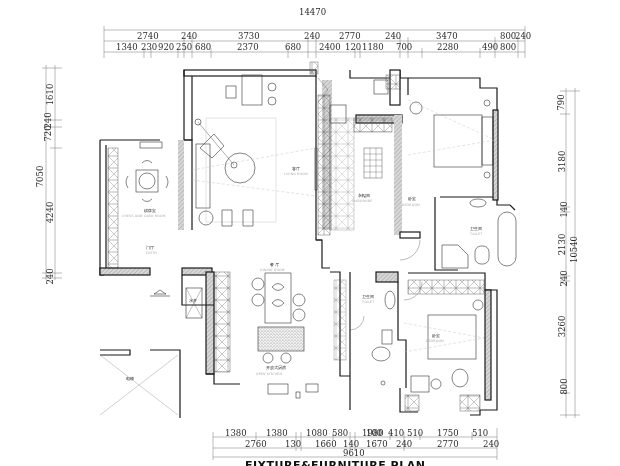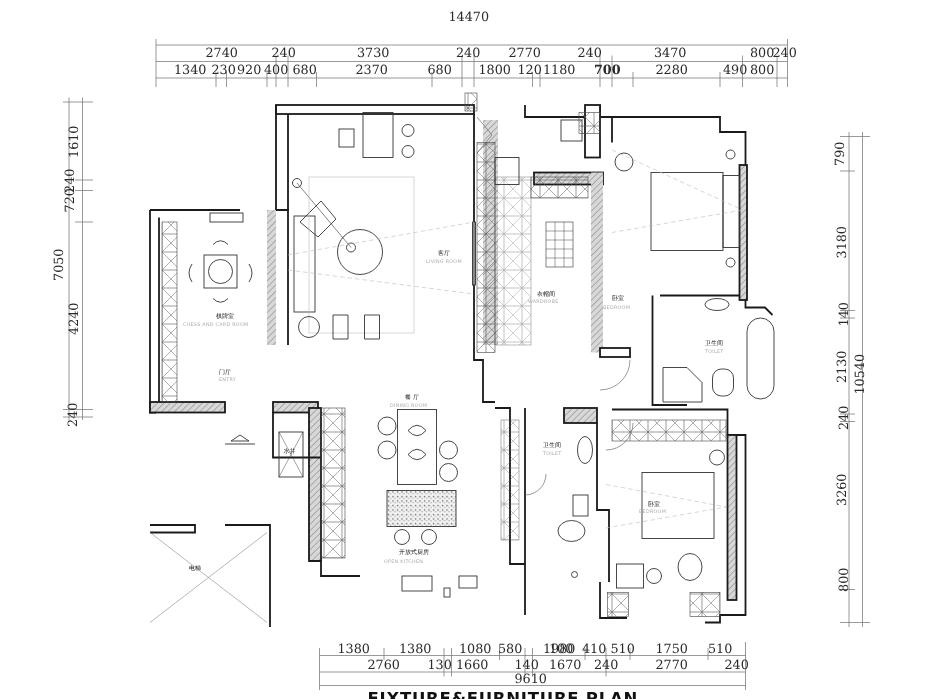--- a/index.html
+++ b/index.html
@@ -271,28 +271,28 @@
 <div class="dim" style="left:304px;top:32px;">240</div>
 <div class="dim" style="left:339px;top:32px;">2770</div>
 <div class="dim" style="left:385px;top:32px;">240</div>
 <div class="dim" style="left:436px;top:32px;">3470</div>
 <div class="dim" style="left:500px;top:32px;">800</div>
 <div class="dim" style="left:515px;top:32px;">240</div>
 
 <div class="dim" style="left:116px;top:43px;text-align:right;">1340</div>
 <div class="dim" style="left:141px;top:43px;">230</div>
 <div class="dim" style="left:158px;top:43px;">920</div>
-<div class="dim" style="left:176px;top:43px;">400</div>
+<div class="dim" style="left:176px;top:43px;">250</div>
 <div class="dim" style="left:195px;top:43px;">680</div>
 <div class="dim" style="left:237px;top:43px;">2370</div>
 <div class="dim" style="left:285px;top:43px;">680</div>
-<div class="dim" style="left:319px;top:43px;">1800</div>
+<div class="dim" style="left:319px;top:43px;">2400</div>
 <div class="dim" style="left:345px;top:43px;">120</div>
 <div class="dim" style="left:362px;top:43px;">1180</div>
-<div class="dim" style="left:396px;top:43px;font-weight:bold;">700</div>
+<div class="dim" style="left:396px;top:43px;">700</div>
 <div class="dim" style="left:437px;top:43px;">2280</div>
 <div class="dim" style="left:482px;top:43px;">490</div>
 <div class="dim" style="left:500px;top:43px;">800</div>
 
 <div class="dimv" style="left:40px;top:90px;">1610</div>
 <div class="dimv" style="left:40px;top:129px;">720</div>
 <div class="dimv" style="left:40px;top:116px;">240</div>
 <div class="dimv" style="left:30px;top:172px;">7050</div>
 <div class="dimv" style="left:40px;top:208px;">4240</div>
 <div class="dimv" style="left:42px;top:272px;">240</div>
@@ -312,21 +312,21 @@
 <div class="dim" style="left:332px;top:429px;">580</div>
 <div class="dim" style="left:346px;top:429px;padding-left:20px;">100</div>
 <div class="dim" style="left:362px;top:429px;">1980</div>
 <div class="dim" style="left:388px;top:429px;">410</div>
 <div class="dim" style="left:407px;top:429px;">510</div>
 <div class="dim" style="left:437px;top:429px;">1750</div>
 <div class="dim" style="left:472px;top:429px;">510</div>
 
 <div class="dim" style="left:245px;top:440px;">2760</div>
 <div class="dim" style="left:285px;top:440px;">130</div>
-<div class="dim" style="left:304px;top:440px;">1660</div>
+<div class="dim" style="left:315px;top:440px;">1660</div>
 <div class="dim" style="left:343px;top:440px;">140</div>
 <div class="dim" style="left:366px;top:440px;">1670</div>
 <div class="dim" style="left:396px;top:440px;">240</div>
 <div class="dim" style="left:437px;top:440px;">2770</div>
 <div class="dim" style="left:483px;top:440px;">240</div>
 
 <div class="dim" style="left:343px;top:449px;">9610</div>
 
 <div class="rlabel" style="left:144px;top:208px;">棋牌室</div>
 <div class="rsub" style="left:122px;top:214px;">CHESS AND CARD ROOM</div>

